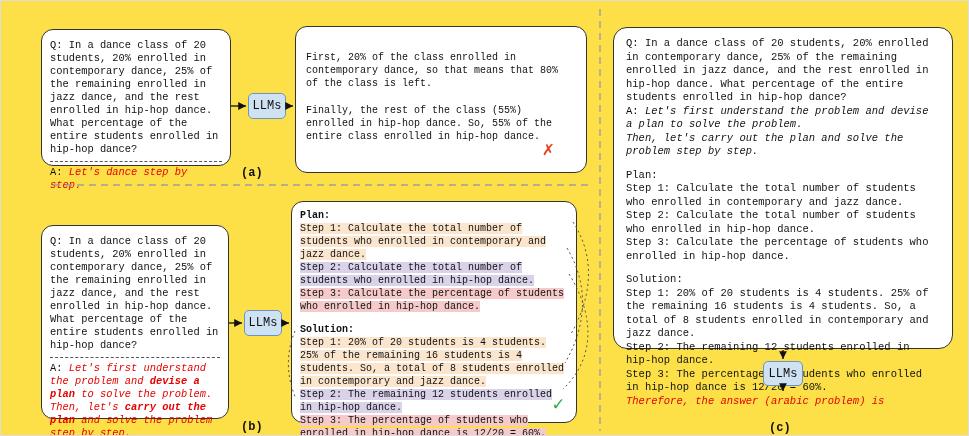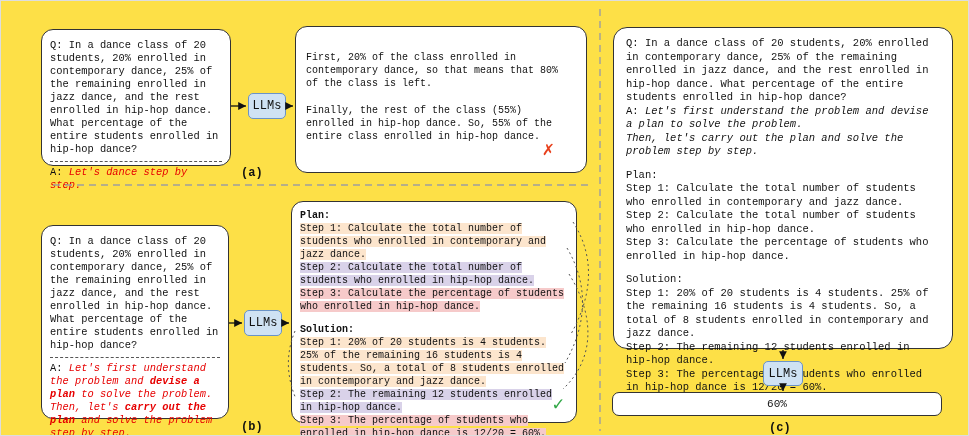--- a/index.html
+++ b/index.html
@@ -97,21 +97,20 @@
     <div class="gap"></div>
     <div class="para">Solution:</div>
     <div class="para">Step 1: 20% of 20 students is 4 students. 25% of the remaining 16 students is 4 students. So, a total of 8 students enrolled in contemporary and jazz dance.</div>
     <div class="para">Step 2: The remaining 12 students enrolled in hip-hop dance.</div>
     <div class="para">Step 3: The percentage of students who enrolled in hip-hop dance is 12/20 = 60%.</div>
     <div class="para red">Therefore, the answer (arabic problem) is</div>
   </div>
 
   <div class="abs llm" style="left:762px;top:360px;width:40px;height:25px;">LLMs</div>
 
-  <div class="abs ansbox" style="left:611px;top:391px;width:330px;height:24px;">60%</div>
 
   <div class="plabel" style="left:768px;top:420px;">(c)</div>
 
   <svg class="overlay" viewBox="0 0 969 436" xmlns="http://www.w3.org/2000/svg" aria-hidden="true">
     <defs>
       <marker id="ah" markerWidth="6" markerHeight="6" refX="6" refY="3" orient="auto">
         <path d="M0,0 L6,3 L0,6 z" fill="#111"></path>
       </marker>
     </defs>
     <line class="divider" x1="52" y1="184" x2="592" y2="184"></line>

